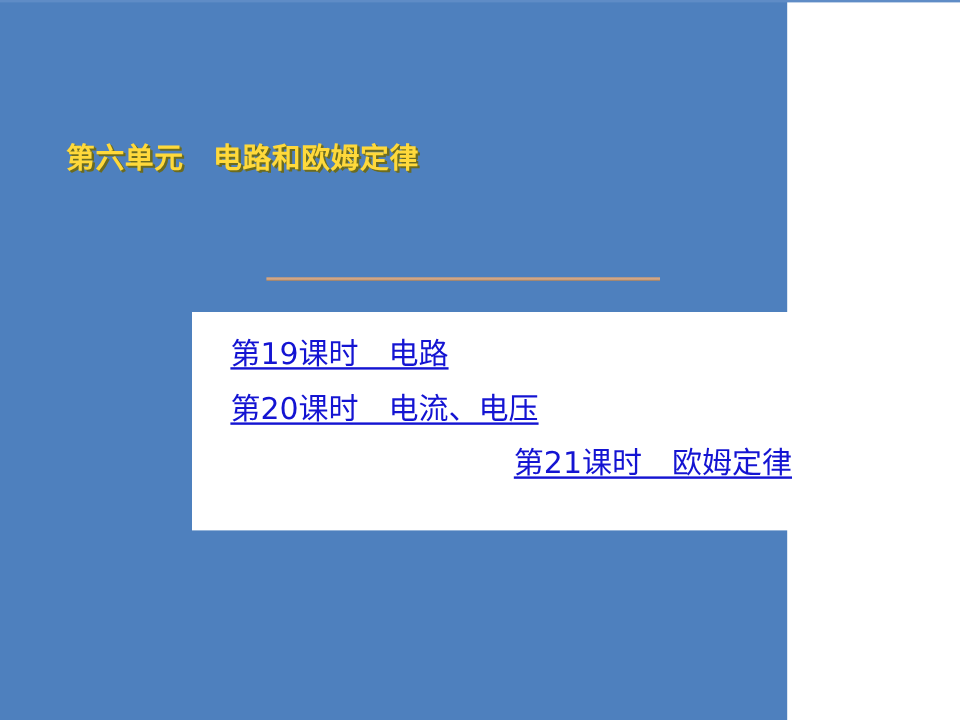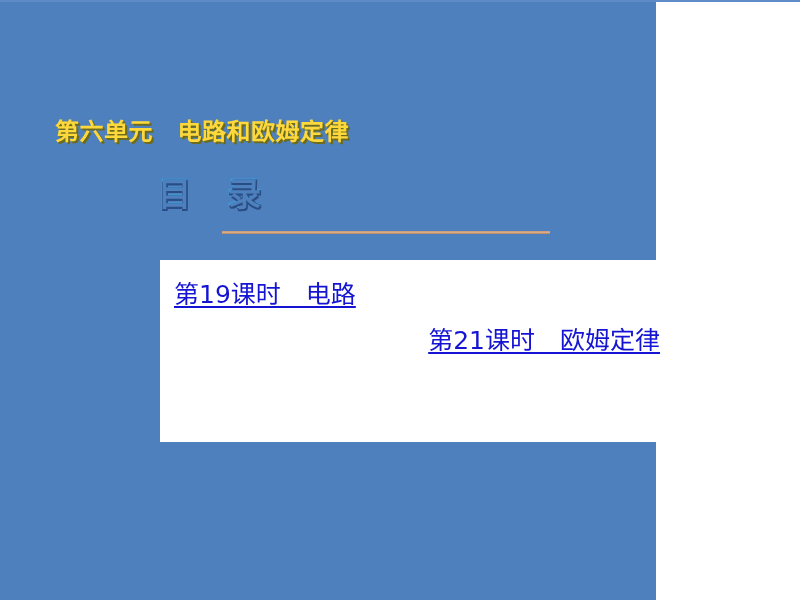--- a/index.html
+++ b/index.html
@@ -77,21 +77,21 @@
 
   
   .toc-panel {
     position: absolute;
     left: 160px;
     top: 260px;
     width: 500px;
     height: 182px;
     background: #ffffff;
     box-sizing: border-box;
-    padding: 22px 0 0 14px;
+    padding: 22px 0 0 32px;
   }
   .toc-list {
     list-style: none;
     margin: 0;
     padding: 0;
   }
   .toc-list li {
     margin: 0 0 19px 0;
   }
   .toc-list li:last-child {
@@ -112,28 +112,30 @@
 </style>
 </head>
 <body>
 
 <div class="slide">
 
   <div class="slide-top-edge"></div>
 
   <div class="unit-title">第六单元　电路和欧姆定律</div>
 
-  <div class="toc-heading">目　录</div>
 
   <div class="toc-rule"></div>
 
   <div class="toc-panel">
     <ul class="toc-list">
       <li>
         <a class="toc-link">第19课时　电路</a>
+      </li>
+      <li>
+        <a class="toc-link">第20课时　电流、电压</a>
       </li>
       <li>
         <a class="toc-link">第21课时　欧姆定律</a>
       </li>
     </ul>
   </div>
 
 </div>
 
 </body></html>

